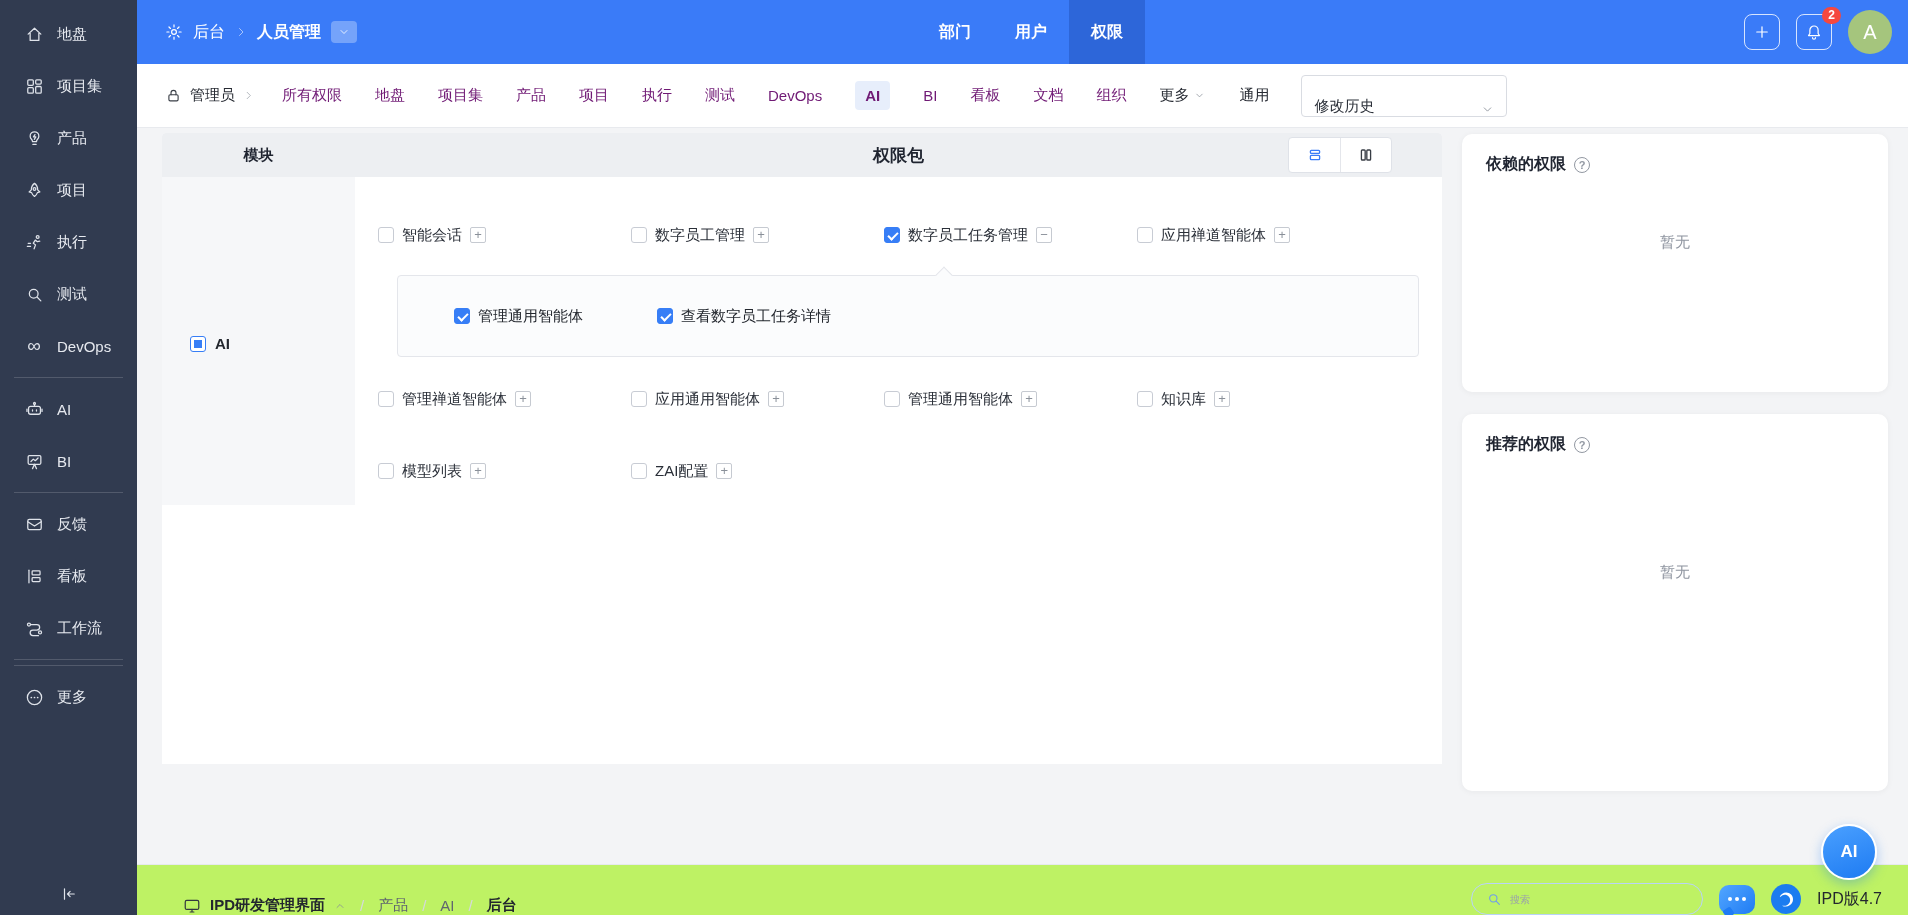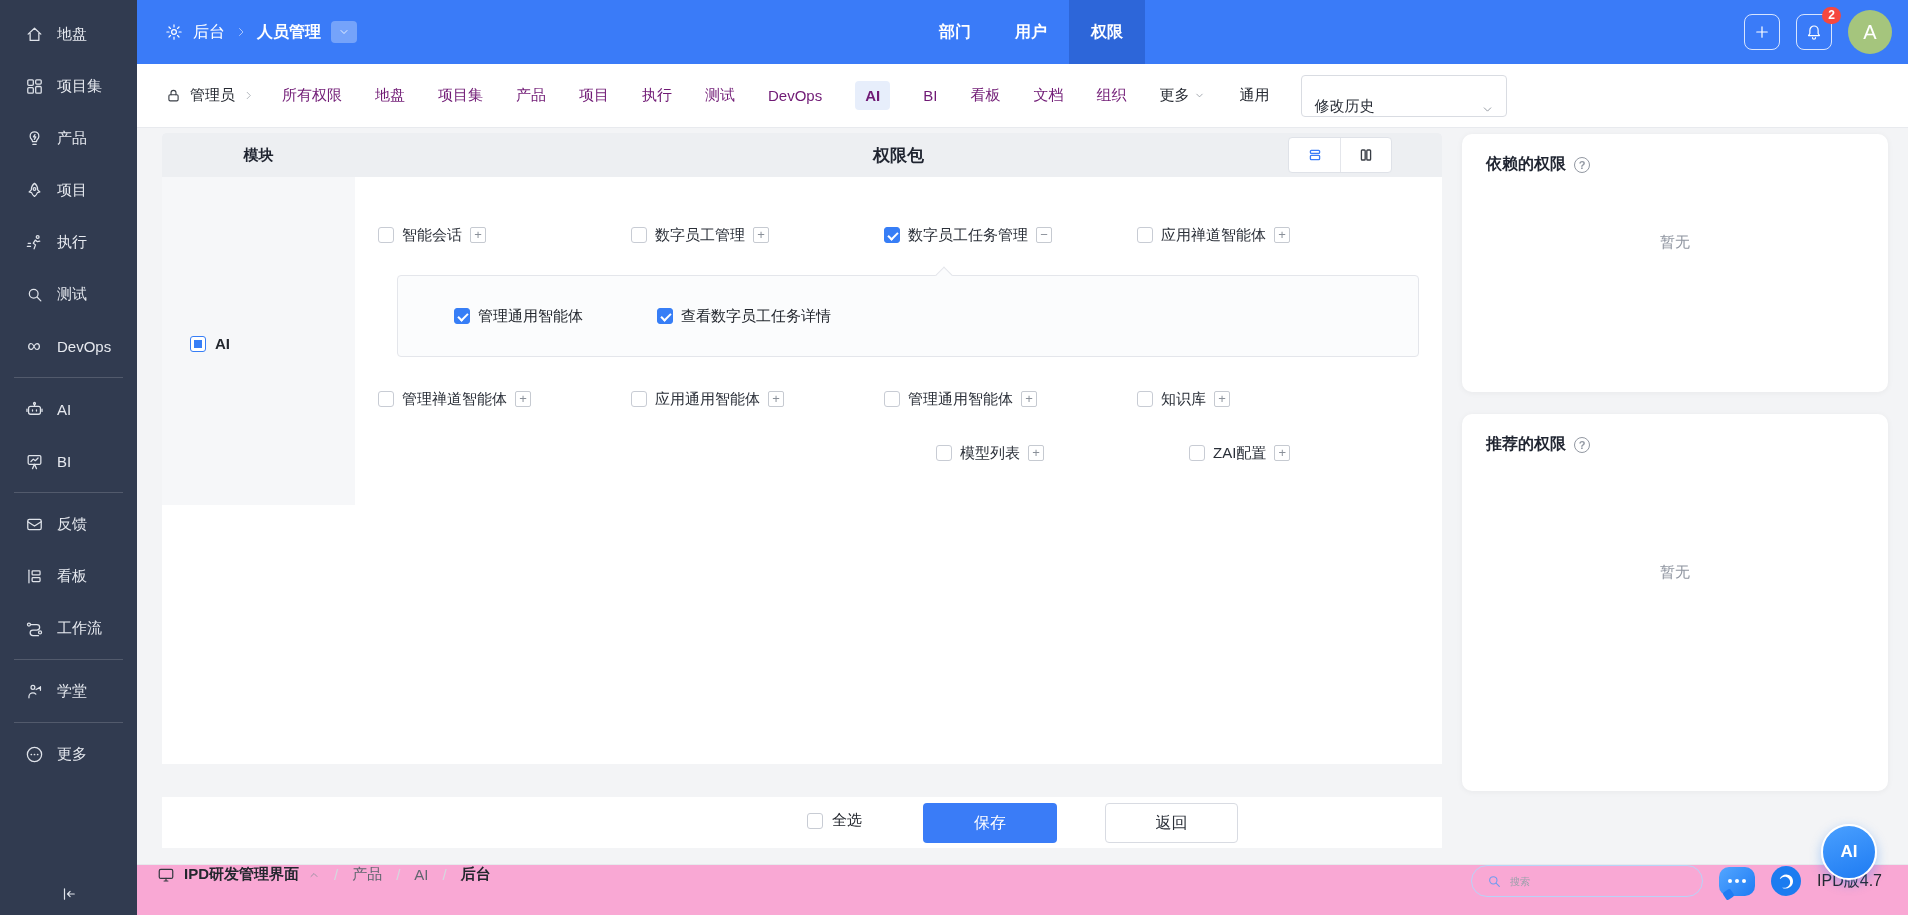--- a/index.html
+++ b/index.html
@@ -57,21 +57,21 @@
   .vt-btn + .vt-btn { border-left:1px solid #e4e6eb; }
   .vt-rows { color:#3a7cf7; }
   .vt-cols { color:#383d45; }
 
   .tbody { position:relative; height:587px; }
   .module-col { position:absolute; left:0; top:0; width:193px; height:328px; background:#f6f7f9; }
   .module-item { position:absolute; left:28px; top:158px; display:flex; align-items:center; gap:9px; font-weight:700; font-size:15px; color:#23272e; cursor:pointer; }
   .pkg-content { margin-left:193px; padding:46px 0 0 23px; }
   .pkg-row { display:flex; align-items:center; height:24px; }
   .pkg-row.r2 { margin-top:30px; }
-  .pkg-row.r3 { margin-top:30px;justify-content:flex-end; }
+  .pkg-row.r3 { margin-top:48px; }
   .pkg-item { width:253px; display:flex; align-items:center; gap:8px; cursor:pointer; }
   .pkg-item .lbl { color:#2a2f38; white-space:nowrap; }
 
   .cb { width:16px; height:16px; border:1px solid #c8ccd4; border-radius:3px; background:#fff; position:relative; flex:none; cursor:pointer; }
   .cb.checked { background:#377ef6; border-color:#377ef6; }
   .cb.checked::after { content:""; position:absolute; left:3px; top:4px; width:8px; height:4px; border-left:2px solid #fff; border-bottom:2px solid #fff; transform:rotate(-45deg); }
   .cb.ind { border-color:#377ef6; }
   .cb.ind::after { content:""; position:absolute; left:3px; top:3px; width:8px; height:8px; background:#377ef6; }
 
   .expand { min-width:16px; height:16px; border:1px solid #c6cad1; border-radius:2px; color:#8a9099; font-size:13px; line-height:13px; text-align:center; background:#fff; cursor:pointer; flex:none; }
@@ -91,21 +91,21 @@
   .side-card.dep { top:6px; height:258px; }
   .side-card.rec { top:286px; height:377px; }
   .side-title { display:flex; align-items:center; gap:8px; font-size:16px; font-weight:700; color:#1f2430; }
   .help { width:16px; height:16px; border:1.4px solid #9298a2; border-radius:50%; color:#9298a2; font-size:11px; font-weight:700; display:inline-flex; align-items:center; justify-content:center; cursor:pointer; }
   .help::after { content:"?"; }
   .empty { text-align:center; color:#8f95a0; font-size:15px; }
   .dep .empty { margin-top:58px; }
   .rec .empty { margin-top:108px; }
 
   
-  .footer { position:absolute; left:0; right:0; bottom:0; height:51px; background:#f9a8d4; border-top:1px solid #e7e9ed; display:flex; align-items:flex-start; justify-content:space-between; padding:0 26px 0 20px; }
+  .footer { position:absolute; left:0; right:0; bottom:0; height:51px; background:#bef264; border-top:1px solid #e7e9ed; display:flex; align-items:flex-end; justify-content:space-between; padding:0 26px 0 46px; }
   .f-left { display:flex; align-items:center; gap:14px; }
   .app-switch { display:flex; align-items:center; gap:9px; cursor:pointer; color:#33383f; }
   .app-title { font-weight:700; color:#23272e; font-size:15px; }
   .crumb-sep { color:#d5d8de; font-size:15px; }
   .crumb-sep::after { content:"/"; }
   .f-crumb { color:#60666f; cursor:pointer; }
   .f-crumb.current { color:#23272e; font-weight:700; }
   .f-right { display:flex; align-items:center; gap:16px; }
   .search-pill { display:flex; align-items:center; gap:8px; width:232px; height:32px; border:1px solid #b9d3f8; border-radius:16px; padding:0 14px; color:#6d9bf0; }
   .search-pill input { border:none; outline:none; width:100%; font-size:10px; color:#33383f; font-family:inherit; background:transparent; }
@@ -225,29 +225,20 @@
       <span class="glyph">
           <svg class="ic" width="19" height="19" viewBox="0 0 24 24">
             <circle cx="5" cy="7" r="1.9"></circle>
             <circle cx="19" cy="17" r="1.9"></circle>
             <path d="M7 7h8a3.5 3.5 0 0 1 0 7h-5a3.5 3.5 0 0 0 0 7h7"></path>
           </svg>
         </span>
       <span>工作流</span>
     </div>
     <div class="nav-divider"></div>
-    <div class="nav-item">
-      <span class="glyph">
-          <svg class="ic" width="19" height="19" viewBox="0 0 24 24">
-            <circle cx="10" cy="6.8" r="2.4"></circle>
-            <path d="M5 20v-1.3c0-2.8 2.2-5 5-5 1.5 0 2.8.6 3.7 1.6M14 9.5l5.5-3M19.5 6v4.5"></path>
-          </svg>
-        </span>
-      <span>学堂</span>
-    </div>
     <div class="nav-divider"></div>
     <div class="nav-item">
       <span class="glyph">
           <svg width="19" height="19" viewBox="0 0 24 24">
             <circle cx="12" cy="12" r="9" fill="none" stroke="currentColor" stroke-width="1.6"></circle>
             <circle cx="8" cy="12" r="1.1" fill="currentColor"></circle>
             <circle cx="12" cy="12" r="1.1" fill="currentColor"></circle>
             <circle cx="16" cy="12" r="1.1" fill="currentColor"></circle>
           </svg>
         </span>
@@ -470,28 +461,20 @@
           <div class="pkg-item">
             <span class="cb"></span>
             <span class="lbl">ZAI配置</span>
             <span class="expand">+</span>
           </div>
         </div>
       </div>
     </div>
   </section>
 
-  <section class="action-bar">
-    <div class="select-all">
-      <span class="cb"></span>
-      <span>全选</span>
-    </div>
-    <button class="btn-save">保存</button>
-    <button class="btn-back">返回</button>
-  </section>
 
   <aside class="side-card dep">
     <div class="side-title">
       <span>依赖的权限</span>
       <span class="help"></span>
     </div>
     <div class="empty">暂无</div>
   </aside>
 
   <aside class="side-card rec">

